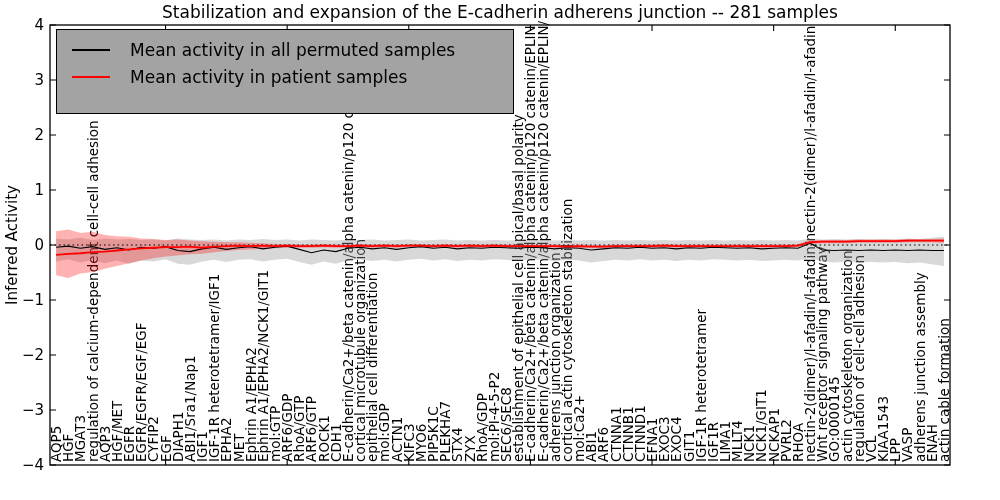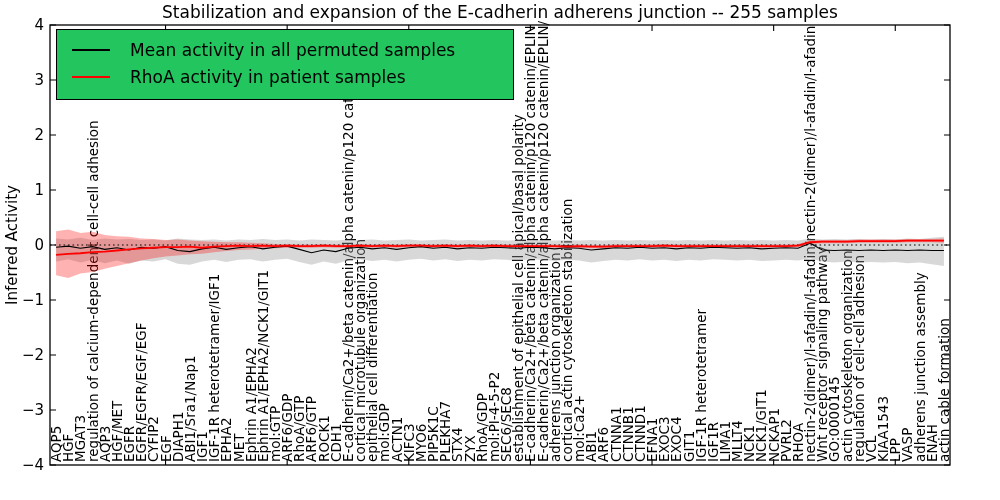--- a/index.html
+++ b/index.html
@@ -24,22 +24,22 @@
   }
   .xlabel-title{
     position:absolute;left:50px;top:477px;width:900px;text-align:center;
     font-size:15px;z-index:3;
   }
   .ylabel-title{
     position:absolute;left:-58px;top:236px;width:140px;text-align:center;
     font-size:15px;transform:rotate(-90deg);z-index:3;
   }
   .legend{
-    position:absolute;left:56px;top:29px;width:456px;background:#22c55e;
-    border:1.5px solid #000;z-index:4;padding:6px 0 9px 0;
+    position:absolute;left:56px;top:29px;width:456px;background:#a3a3a3;
+    border:1.5px solid #000;z-index:4;padding:6px 0 23px 0;
   }
   .legend-row{display:flex;align-items:center;height:27px;}
   .swatch{display:inline-block;width:38px;height:0;border-top:2px solid #000;
     margin-left:15px;margin-right:20px;flex:0 0 auto;}
   .legend-label{font-size:17px;white-space:nowrap;}
 </style>
 </head>
 <body>
 
 <div class="figure">
@@ -121,30 +121,30 @@
       <div class="xlab" style="left: 840.622px; top: 462px;">actin cytoskeleton organization</div>
       <div class="xlab" style="left: 852.784px; top: 462px;">regulation of cell-cell adhesion</div>
       <div class="xlab" style="left: 864.946px; top: 462px;">VCL</div>
       <div class="xlab" style="left: 877.108px; top: 462px;">KIAA1543</div>
       <div class="xlab" style="left: 889.27px; top: 462px;">LPP</div>
       <div class="xlab" style="left: 901.432px; top: 462px;">VASP</div>
       <div class="xlab" style="left: 913.595px; top: 462px;">adherens junction assembly</div>
       <div class="xlab" style="left: 925.757px; top: 462px;">ENAH</div>
       <div class="xlab" style="left: 937.919px; top: 462px;">actin cable formation</div>
     </div>
-  <div class="title">Stabilization and expansion of the E-cadherin adherens junction -- 255 samples</div>
+  <div class="title">Stabilization and expansion of the E-cadherin adherens junction -- 281 samples</div>
   <div class="ylabel-title">Inferred Activity</div>
   <div class="legend">
     <div class="legend-row">
       <span class="swatch" id="sw0" style="border-top-color: rgb(0, 0, 0);"></span>
       <span class="legend-label">Mean activity in all permuted samples</span>
     </div>
     <div class="legend-row">
       <span class="swatch" id="sw1" style="border-top-color: rgb(255, 0, 0);"></span>
-      <span class="legend-label">RhoA activity in patient samples</span>
+      <span class="legend-label">Mean activity in patient samples</span>
     </div>
   </div>
 <div class="ytick" style="top: 16px;">4</div>
     <div class="ytick" style="top: 71px;">3</div>
     <div class="ytick" style="top: 126px;">2</div>
     <div class="ytick" style="top: 181px;">1</div>
     <div class="ytick" style="top: 236px;">0</div>
     <div class="ytick" style="top: 291px;">−1</div>
     <div class="ytick" style="top: 346px;">−2</div>
     <div class="ytick" style="top: 401px;">−3</div>

